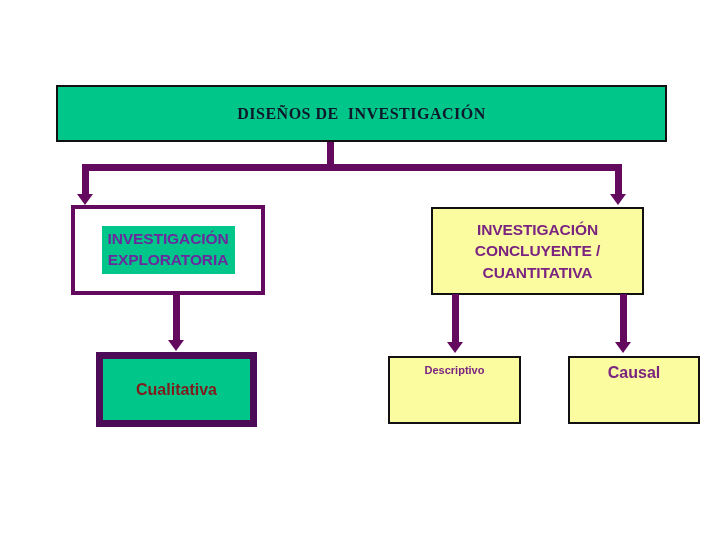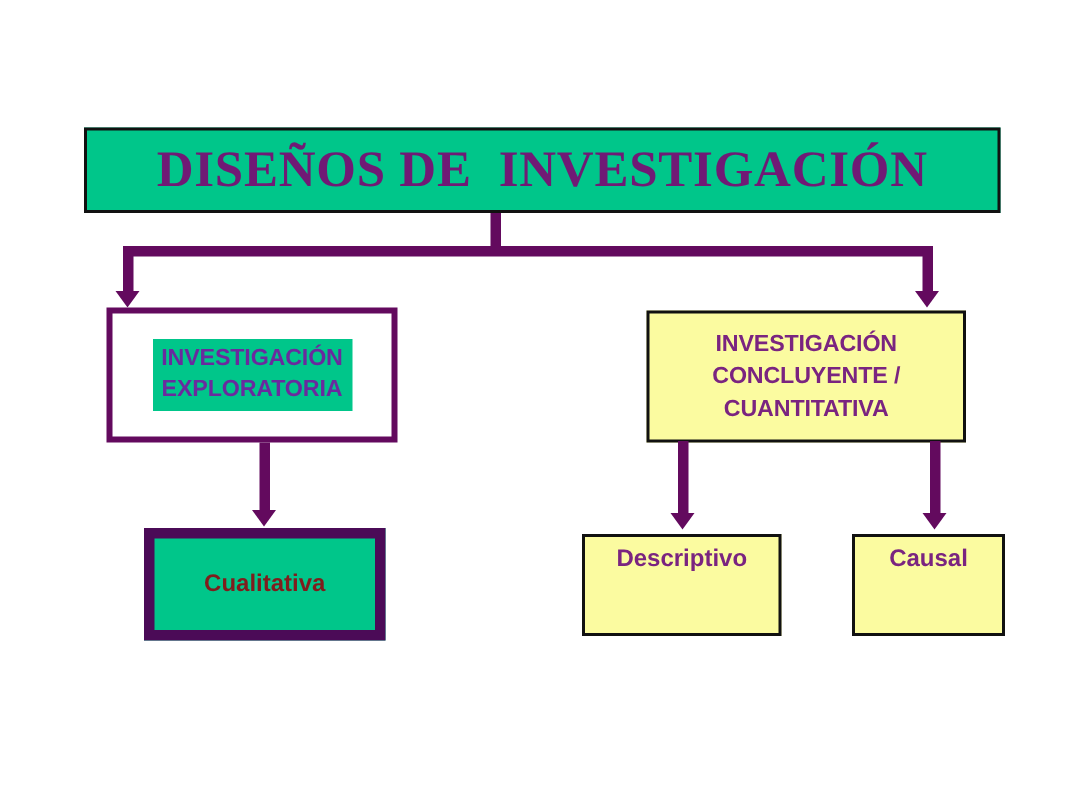--- a/index.html
+++ b/index.html
@@ -26,22 +26,22 @@
     background: #00C68A;
     border: 2px solid #111111;
     box-sizing: border-box;
     display: flex;
     align-items: center;
     justify-content: center;
   }
   #title-text {
     font-family: "Liberation Serif", serif;
     font-weight: bold;
-    font-size: 34px;
-    color: #701a75;
+    font-size: 16px;
+    color: #0f172a;
     letter-spacing: 0.5px;
     white-space: pre;
   }
 
   
   .conn {
     position: absolute;
     background: #630A5E;
   }
   .arrowhead {
@@ -133,29 +133,29 @@
     border: 2px solid #111111;
     box-sizing: border-box;
     display: flex;
     align-items: flex-start;
     justify-content: center;
     padding-top: 6px;
   }
   #descriptivo-text {
     color: #7A2480;
     font-weight: bold;
-    font-size: 16px;
+    font-size: 11px;
     text-align: center;
   }
 
   #causal-box {
     position: absolute;
     left: 568px;
     top: 356px;
-    width: 102px;
+    width: 132px;
     height: 68px;
     background: #FBFBA0;
     border: 2px solid #111111;
     box-sizing: border-box;
     display: flex;
     align-items: flex-start;
     justify-content: center;
     padding-top: 6px;
   }
   #causal-text {

